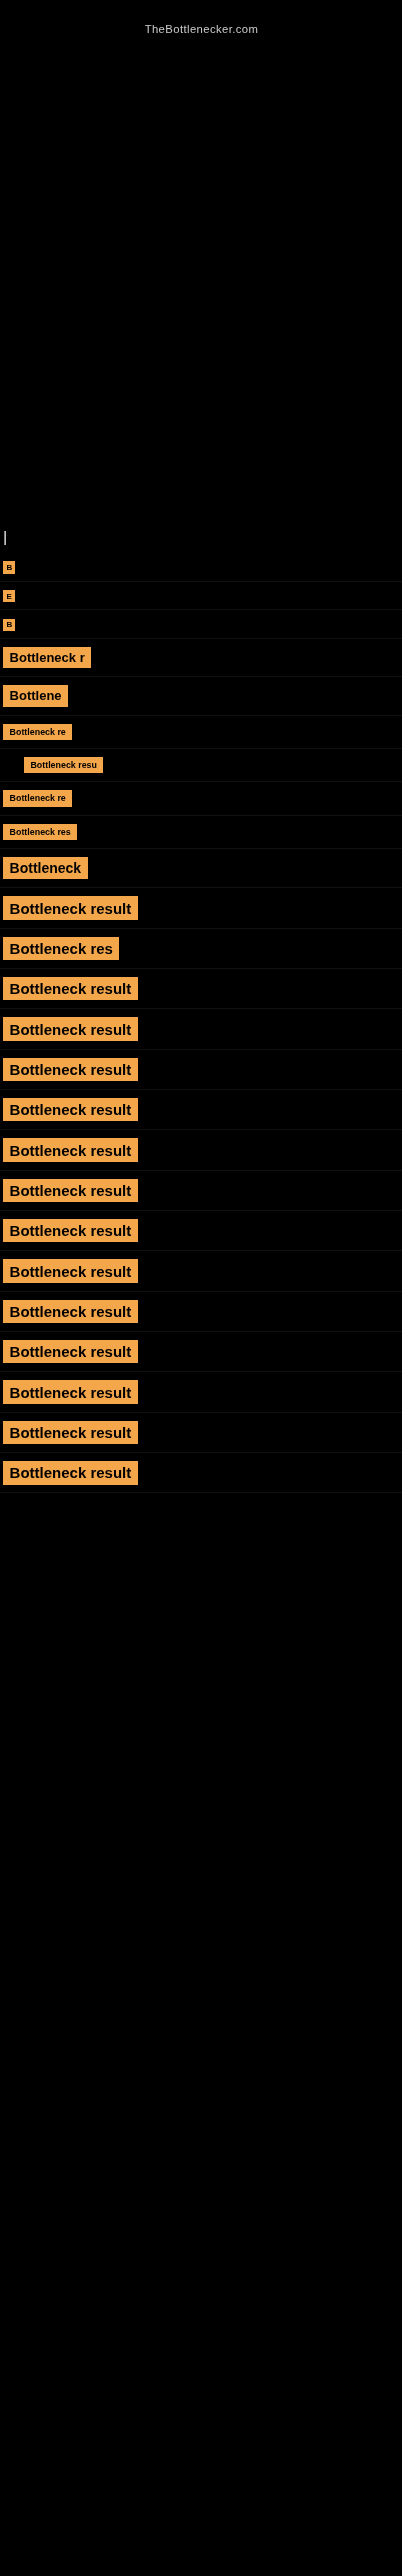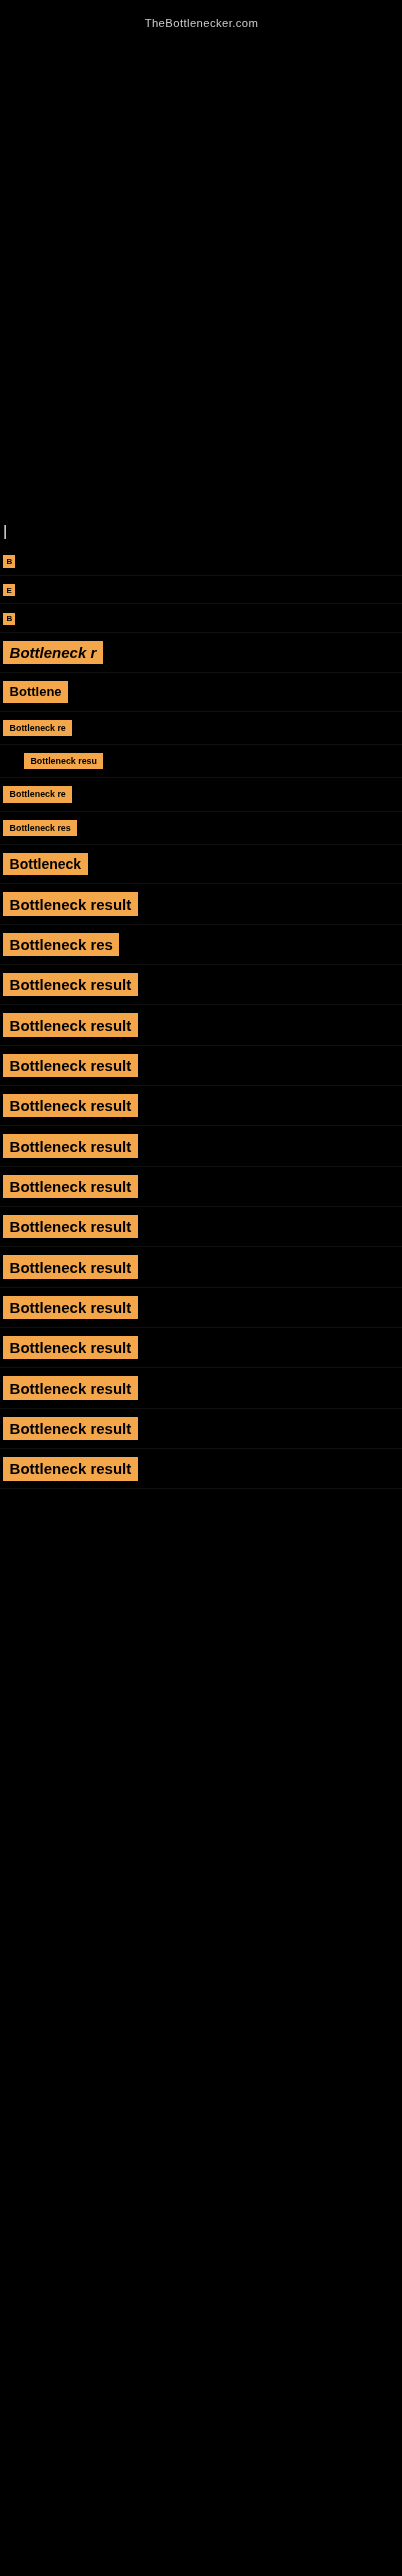--- a/index.html
+++ b/index.html
@@ -9,21 +9,21 @@
       min-height: 2576px;
       font-family: Arial, sans-serif;
       position: relative;
       overflow-x: hidden;
     }
 
     .site-title {
       color: #ccc;
       font-size: 11.3px;
       text-align: center;
-      padding-top: 17px;
+      padding-top: 23px;
       padding-bottom: 3.2px;
       letter-spacing: 0.4px;
     }
 
     
     .chart-area {
       width: 100%;
       height: 483px;
       background-color: #000;
       position: relative;
@@ -90,21 +90,21 @@
   <div class="result-row">
     <span class="small-label" style="font-size:8px; padding:1.6px 3.2px;">E</span>
   </div>
 
   <div class="result-row">
     <span class="small-label" style="font-size:8px; padding:1.6px 3.2px;">B</span>
   </div>
 
 
   <div class="result-row">
-    <span class="result-item" style="font-size:15px;font-style:italic;">Bottleneck r</span>
+    <span class="result-item" style="font-size:13px;">Bottleneck r</span>
   </div>
 
   <div class="result-row">
     <span class="result-item" style="font-size:13px;">Bottlene</span>
   </div>
 
   <div class="result-row">
     <span class="result-item" style="font-size:8.9px;">Bottleneck re</span>
   </div>
 

